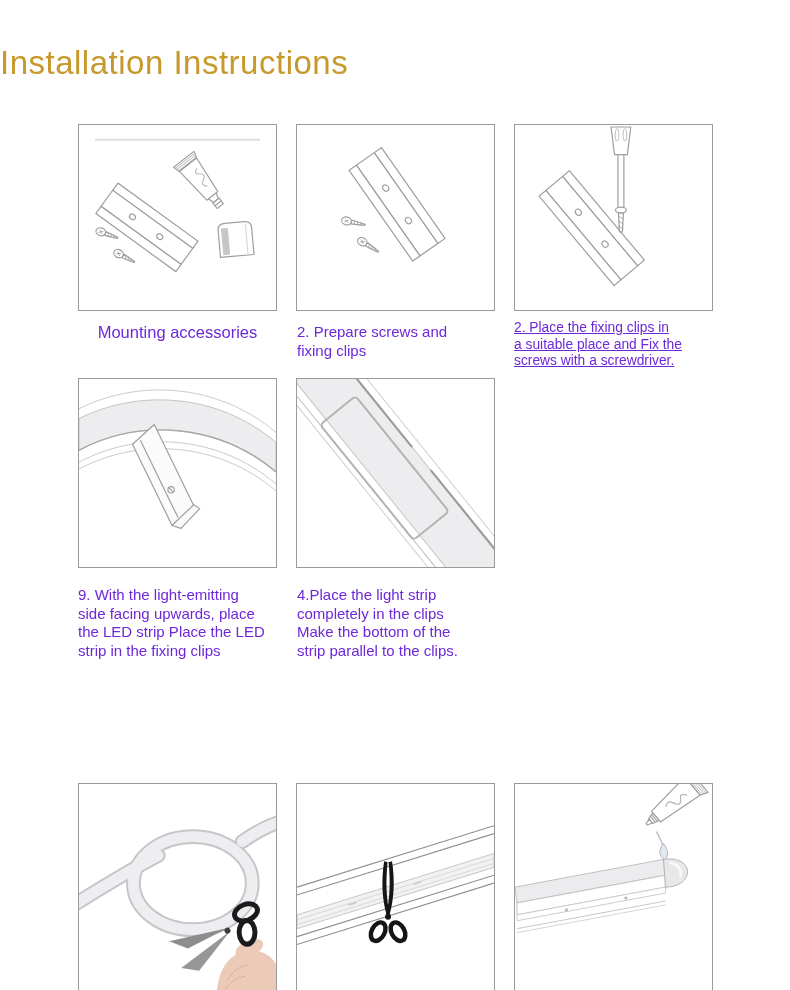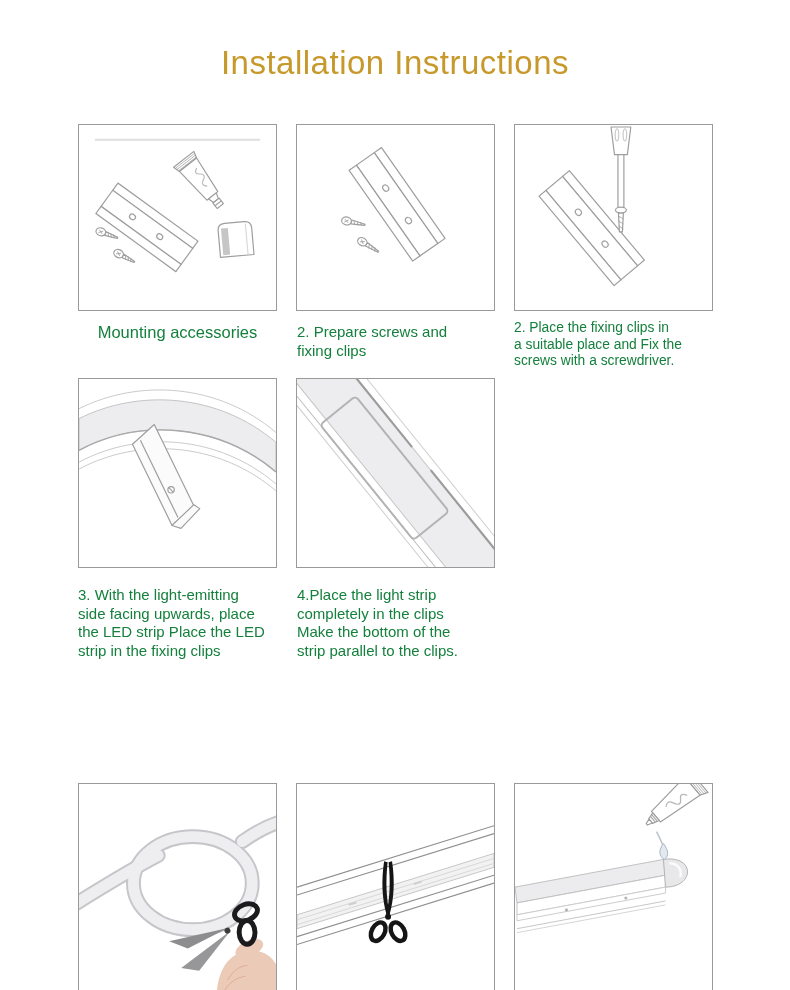--- a/index.html
+++ b/index.html
@@ -2,30 +2,30 @@
 <html><head>
 <meta charset="utf-8">
 <style>
   html,body{margin:0;padding:0;background:#ffffff;}
   .stage{
     position:relative;width:790px;height:990px;margin:0 auto;
     background:#ffffff;overflow:hidden;
     font-family:"Liberation Sans", sans-serif;
   }
   .gold-title{
-    position:absolute;left:0;width:790px;text-align:center;
+    position:absolute;left:0;width:790px;text-align:left;
     font-size:33px;font-weight:400;color:#C7982A;letter-spacing:.5px;
   }
   .panel{
     position:absolute;width:199px;border:1px solid #9a9a9a;
     background:#fff;box-sizing:border-box;
   }
   .panel svg{display:block;width:100%;height:100%;}
   .cap{
-    position:absolute;color:#15803d;white-space:pre-line;
+    position:absolute;color:#6d28d9;white-space:pre-line;
   }
   .cap-center{text-align:center;}
   .ln{stroke:#9e9e9e;fill:#ffffff;stroke-width:1.2;stroke-linejoin:round;}
   .thin{stroke:#c9c9c9;fill:none;stroke-width:1;}
 </style>
 </head>
 <body>
 
 <div class="stage">
 
@@ -111,21 +111,21 @@
         <ellipse cx="107" cy="86" rx="5.5" ry="3"></ellipse>
         <polygon points="104.5,89 109.5,89 108.5,108 105.5,108"></polygon>
         <path d="M104.5,92 L109.5,95 M104.5,97 L109.5,100 M104.5,102 L109.5,105" fill="none" stroke-width=".8"></path>
       </g>
     </svg>
   </div>
 
   <div class="cap cap-center" style="left:78px;top:322px;width:199px;font-size:16.5px;line-height:20px;">Mounting accessories</div>
   <div class="cap" style="left:297px;top:323px;width:190px;font-size:15px;line-height:18.5px;">2. Prepare screws and
 fixing clips</div>
-  <div class="cap" style="left:514px;top:320px;width:205px;font-size:13.8px;line-height:16.5px;">2. Place the fixing clips in
+  <div class="cap" style="left:514px;top:320px;width:205px;font-size:13.8px;line-height:16.5px;text-decoration:underline;">2. Place the fixing clips in
 a suitable place and Fix the
 screws with a screwdriver.</div>
 
   <div class="panel" style="left:78px;top:378px;height:190px;">
     <svg viewBox="0 0 199 190">
       <path class="thin" d="M0,30 C60,0 140,4 199,54"></path>
       <path d="M0,40 C60,10 140,14 199,64 L199,94 C140,44 60,40 0,72 Z" fill="#ededef" stroke="#c3c3c3" stroke-width="1"></path>
       <path d="M0,72 C60,40 140,44 199,94" fill="none" stroke="#a9a9a9" stroke-width="1.5"></path>
       <path class="thin" d="M0,84 C60,52 140,56 199,106" stroke="#b9b9b9"></path>
       <path class="thin" d="M0,91 C60,59 140,63 199,113"></path>
@@ -146,21 +146,21 @@
         <rect x="-60" y="62" width="310" height="50" fill="#ededef" stroke="#c6c6c6" stroke-width="1"></rect>
         <line x1="-20" y1="62" x2="88" y2="62" stroke="#9c9c9c" stroke-width="2.2"></line>
         <line x1="118" y1="62" x2="250" y2="62" stroke="#9c9c9c" stroke-width="2.2"></line>
         <line x1="-60" y1="120" x2="250" y2="120" stroke="#bdbdbd" stroke-width="1"></line>
         <line x1="-60" y1="126" x2="250" y2="126" stroke="#cfcfcf" stroke-width="1"></line>
         <rect x="12" y="74" width="150" height="46" rx="4" fill="none" stroke="#b3b3b3" stroke-width="2"></rect>
       </g>
     </svg>
   </div>
 
-  <div class="cap" style="left:78px;top:586px;width:215px;font-size:15px;line-height:18.5px;">3. With the light-emitting
+  <div class="cap" style="left:78px;top:586px;width:215px;font-size:15px;line-height:18.5px;">9. With the light-emitting
 side facing upwards, place
 the LED strip Place the LED
 strip in the fixing clips</div>
   <div class="cap" style="left:297px;top:586px;width:210px;font-size:15px;line-height:18.5px;">4.Place the light strip
 completely in the clips
 Make the bottom of the
 strip parallel to the clips.</div>
 
 
   <div class="panel" style="left:78px;top:783px;height:230px;">

